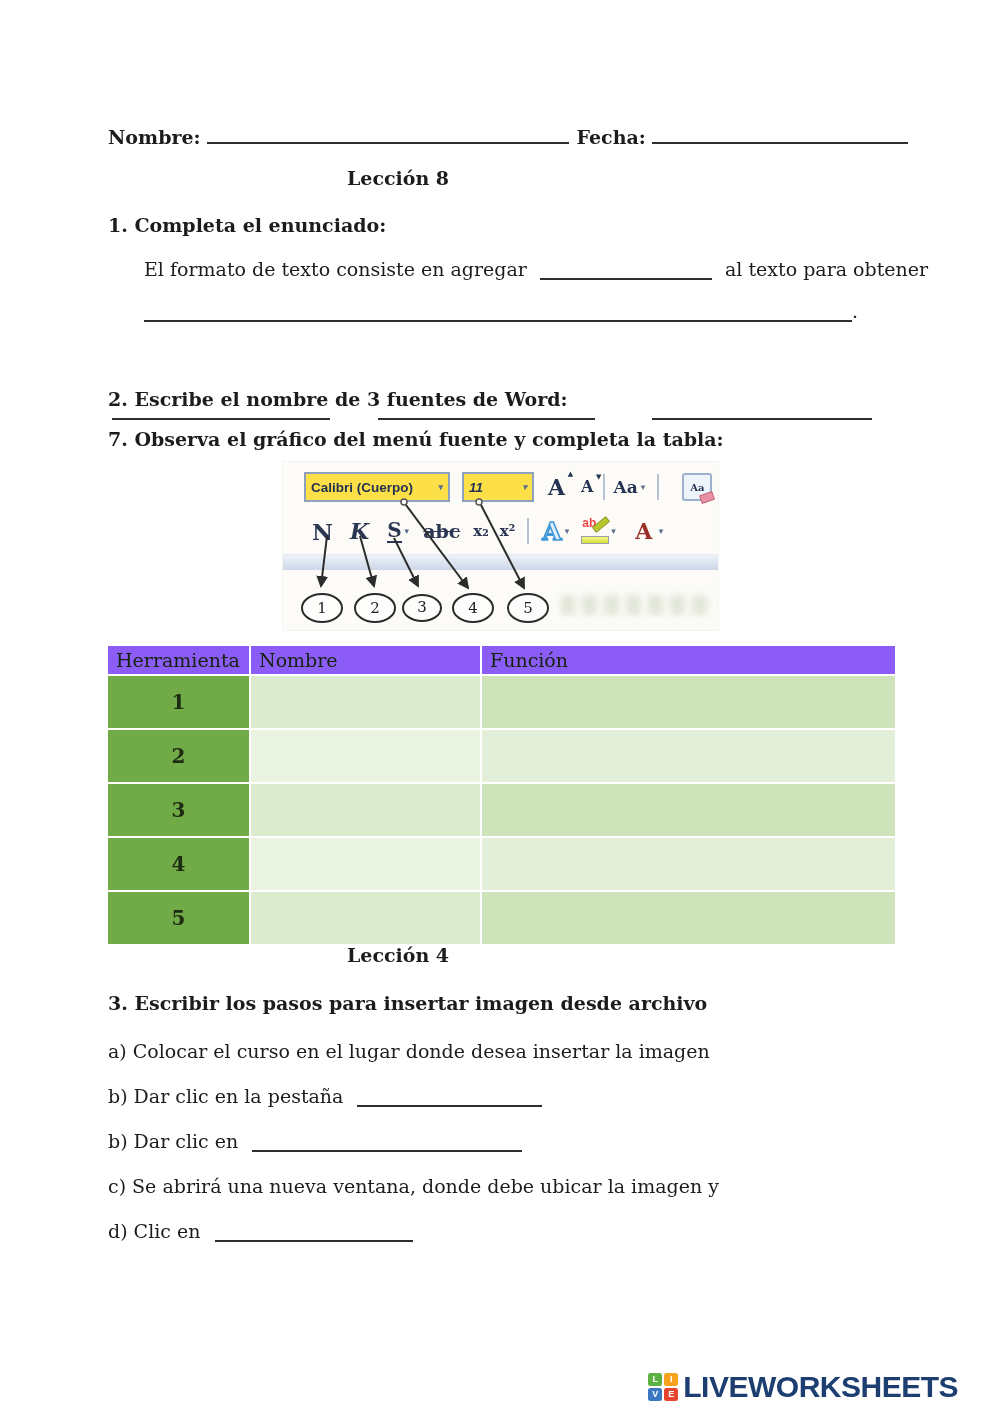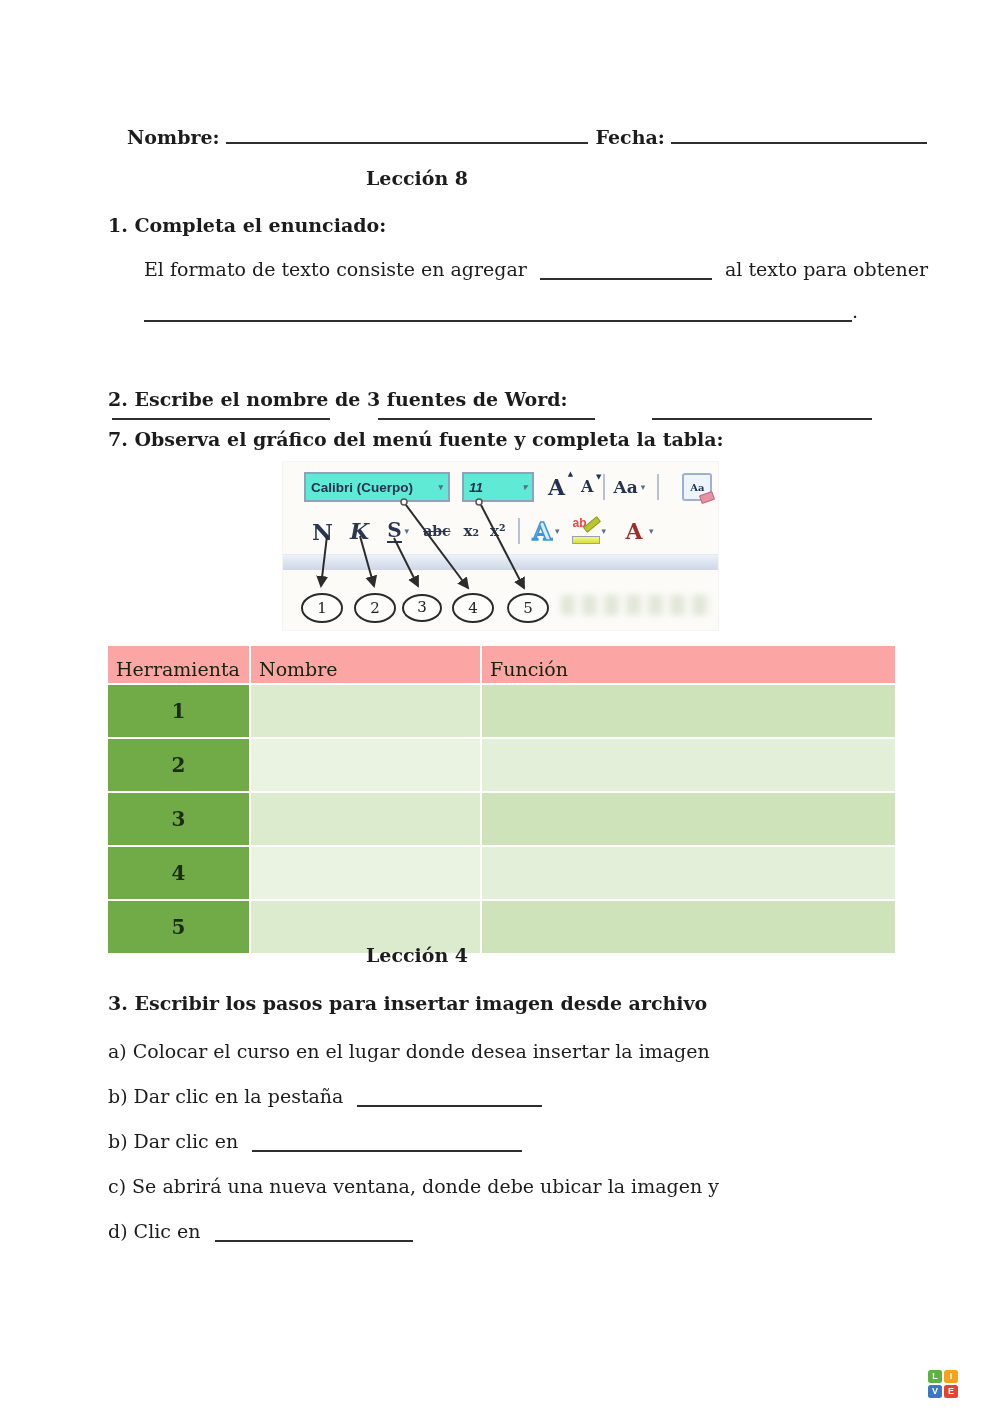--- a/index.html
+++ b/index.html
@@ -1,37 +1,37 @@
 <!DOCTYPE html>
 <html><head>
 <meta charset="utf-8">
 <style>
   html,body{margin:0;padding:0;}
   body{
     width:1000px;height:1413px;position:relative;background:#ffffff;
     font-family:"DejaVu Serif", serif;color:#1c1c1c;font-size:19px;overflow:hidden;
   }
   .abs{position:absolute;}
-  .bold{font-weight:bold;margin-left:19px;}
+  .bold{font-weight:bold;}
   .center{width:796px;text-align:center;}
   .blank{display:inline-block;border-bottom:2px solid #2e2e2e;height:20px;vertical-align:-4px;}
 
   
   .header-line{left:108px;top:122px;width:800px;display:flex;align-items:baseline;white-space:nowrap;}
   .header-line .blank{flex:none;}
 
   
   .q-heading{left:108px;font-weight:bold;}
   .q-text{left:116px;margin-left:28px;}
 
   
   .toolbar{left:283px;top:462px;width:435px;height:168px;background:#fcfbf8;
            box-shadow:0 0 0 1px rgba(120,120,110,0.08);}
   .tb-row1{position:absolute;top:7px;left:0;right:0;height:36px;display:flex;align-items:center;padding-left:21px;}
-  .tb-box{height:26px;border:2px solid #8fa2bd;background:#5eead4;display:flex;align-items:center;
+  .tb-box{height:26px;border:2px solid #8fa2bd;background:#fde047;display:flex;align-items:center;
           padding:0 5px;font-family:"Liberation Sans",sans-serif;font-weight:bold;font-size:13.5px;color:#233250;}
   .tb-box .chev{margin-left:auto;font-size:9px;color:#5a6e8c;padding-left:4px;}
   .fontname{width:132px;}
   .fontsize{width:58px;margin-left:12px;font-style:italic;}
   .btnA{position:relative;font-weight:bold;color:#233250;margin-left:14px;line-height:1;}
   .btnA .caret{position:absolute;top:-6px;right:-8px;font-size:7px;color:#233250;}
   .grow{font-size:22px;}
   .shrink{font-size:16px;margin-left:16px;}
   .tb-div{border-left:2px solid #b6c1d2;height:26px;margin:0 9px;}
   .caseAa{font-weight:bold;font-size:17px;color:#233250;}
@@ -39,21 +39,21 @@
   .clear-icon{position:relative;width:26px;height:24px;margin-left:14px;border:2px solid #9db1cf;border-radius:3px;
               background:#eef4fb;display:flex;align-items:center;justify-content:center;
               font-size:10px;font-weight:bold;color:#233250;}
   .clear-icon .eraser{position:absolute;right:-4px;bottom:-3px;width:12px;height:7px;background:#e891a5;
               border:1px solid #c06579;transform:rotate(-20deg);border-radius:1px;}
 
   .tb-row2{position:absolute;top:50px;left:0;right:0;height:38px;display:flex;align-items:center;padding-left:29px;color:#2b3752;}
   .t-bold{font-weight:bold;font-size:23px;}
   .t-italic{font-weight:bold;font-style:italic;font-size:22px;margin-left:17px;}
   .t-under{font-weight:bold;font-size:20px;margin-left:18px;border-bottom:2.5px solid #2b3752;line-height:1.05;}
-  .t-strike{font-weight:bold;font-size:14px;margin-left:14px;text-decoration:line-through;}
+  .t-strike{font-weight:bold;font-size:19px;margin-left:14px;text-decoration:line-through;}
   .t-sub{font-weight:bold;font-size:15px;margin-left:13px;}
   .t-sup{font-weight:bold;font-size:15px;margin-left:11px;}
   .fxA{font-weight:bold;font-size:25px;font-family:"DejaVu Serif",serif;color:#dceefb;
        -webkit-text-stroke:1.6px #3f96d6;margin-left:4px;line-height:1;}
   .hl{position:relative;width:27px;height:26px;margin-left:12px;}
   .hl .ab{position:absolute;top:-2px;left:1px;font:bold 12px "Liberation Sans",sans-serif;color:#ef4444;}
   .hl .pen{position:absolute;top:3px;right:-2px;width:16px;height:5px;background:#b8c72e;border:1px solid #8e9a20;
            transform:rotate(-40deg);border-radius:1px;}
   .hl .bar{position:absolute;bottom:0;left:0;width:26px;height:6px;border:1px solid #9aa0a8;
            background:linear-gradient(#f4f887,#d6de3f);}
@@ -62,22 +62,22 @@
   .fcA .bar{width:22px;height:5px;background:#e2392b;margin:0 auto;}
   .tb-strip{position:absolute;top:92px;left:0;right:0;height:15px;
             background:linear-gradient(#eef2f8,#ccd7e8);border-top:1px solid #e4eaf3;}
   .tb-svg{position:absolute;left:0;top:0;pointer-events:none;}
   .artifact{position:absolute;left:278px;top:133px;width:152px;height:20px;opacity:.55;border-radius:3px;
             background:repeating-linear-gradient(90deg,rgba(142,168,118,.45) 0 13px,rgba(190,205,170,.12) 13px 22px);
             filter:blur(3px);}
 
   
   .ftable{left:106px;top:644px;border-collapse:separate;border-spacing:2px;}
-  .ftable th{height:28px;background:#fca5a5;font-weight:normal;text-align:left;
-             padding:9px 0 0 8px;font-size:19px;color:#15230e;}
+  .ftable th{height:28px;background:#8b5cf6;font-weight:normal;text-align:left;
+             padding:0 0 0 8px;font-size:19px;color:#15230e;}
   .ftable td{height:50px;}
   .ftable .c1{width:133px;}
   .ftable .c2{width:221px;}
   .ftable .c3{width:405px;}
   .ftable td.num{background:#71ab47;text-align:center;font-weight:bold;font-size:20px;color:#1d2b12;}
   tr.odd td.n2{background:#dcebce;} tr.odd td.n3{background:#cfe3bb;}
   tr.even td.n2{background:#eaf3e2;} tr.even td.n3{background:#e4efda;}
 
   
   .step{left:108px;white-space:nowrap;}
@@ -260,13 +260,14 @@
   <span class="blank" style="width:198px;"></span>
 </div>
 
 <div class="abs logo">
   <div class="logo-squares">
     <span class="sq sq0">L</span>
     <span class="sq sq1">I</span>
     <span class="sq sq2">V</span>
     <span class="sq sq3">E</span>
   </div>
+  <span class="wordmark">LIVEWORKSHEETS</span>
 </div>
 
 </body></html>

